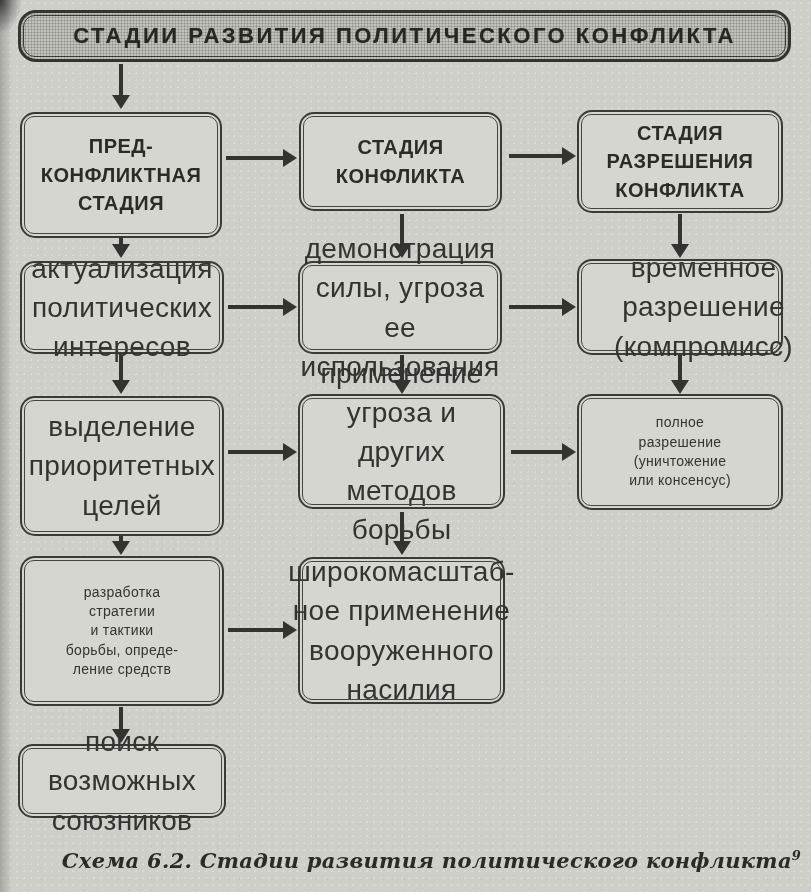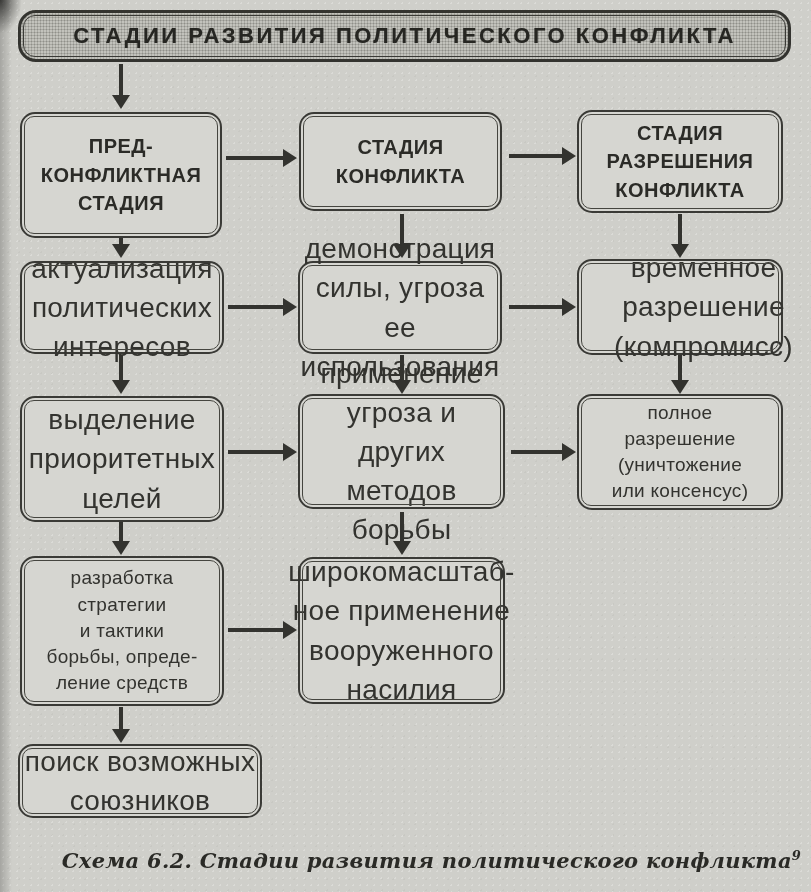--- a/index.html
+++ b/index.html
@@ -55,21 +55,21 @@
     content:"";position:absolute;inset:2px;border:1.5px solid #45453f;border-radius:10px;
     pointer-events:none;
   }
   .node-text{white-space:pre-line;}
   .hdr .node-text{
     font-weight:bold;font-size:20px;line-height:1.42;letter-spacing:0.5px;color:#2b2b27;
   }
   .stp .node-text{
     font-size:28px;line-height:1.4;color:#33332f;letter-spacing:0.3px;
   }
-  .stp-sm .node-text{font-size:19px;line-height:1.38;}
+  .stp-sm .node-text{font-size:14px;line-height:1.38;}
   
   .va{position:absolute;width:4px;background:#33332f;}
   .va::after{
     content:"";position:absolute;left:50%;transform:translateX(-50%);bottom:-14px;
     border-left:9px solid transparent;border-right:9px solid transparent;
     border-top:14px solid #33332f;
   }
   .ha{position:absolute;height:4px;background:#33332f;}
   .ha::after{
     content:"";position:absolute;top:50%;transform:translateY(-50%);right:-14px;
@@ -143,21 +143,21 @@
     <span class="node-text">демонстрация
 силы, угроза ее
 использования</span>
   </div>
   <div class="node stp" style="left:577px;top:259px;width:206px;height:96px;padding-left:47px;">
     <span class="node-text">временное
 разрешение
 (компромисс)</span>
   </div>
 
-  <div class="node stp" style="left:20px;top:396px;width:204px;height:126px;">
+  <div class="node stp" style="left:20px;top:396px;width:204px;height:140px;">
     <span class="node-text">выделение
 приоритетных
 целей</span>
   </div>
   <div class="node stp" style="left:298px;top:394px;width:207px;height:115px;">
     <span class="node-text">применение
 угроза и других
 методов борьбы</span>
   </div>
   <div class="node stp stp-sm" style="left:577px;top:394px;width:206px;height:116px;">
@@ -174,21 +174,21 @@
 борьбы, опреде-
 ление средств</span>
   </div>
   <div class="node stp" style="left:298px;top:557px;width:207px;height:147px;">
     <span class="node-text">широкомасштаб-
 ное применение
 вооруженного
 насилия</span>
   </div>
 
-  <div class="node stp" style="left:18px;top:744px;width:244px;height:74px;">
+  <div class="node stp" style="left:18px;top:744px;width:208px;height:74px;">
     <span class="node-text">поиск возможных
 союзников</span>
   </div>
 
   <div class="caption">
     <span>Схема 6.2.</span><span> Стадии развития политического конфликта</span><sup>9</sup>
   </div>
 
 </div>
 

